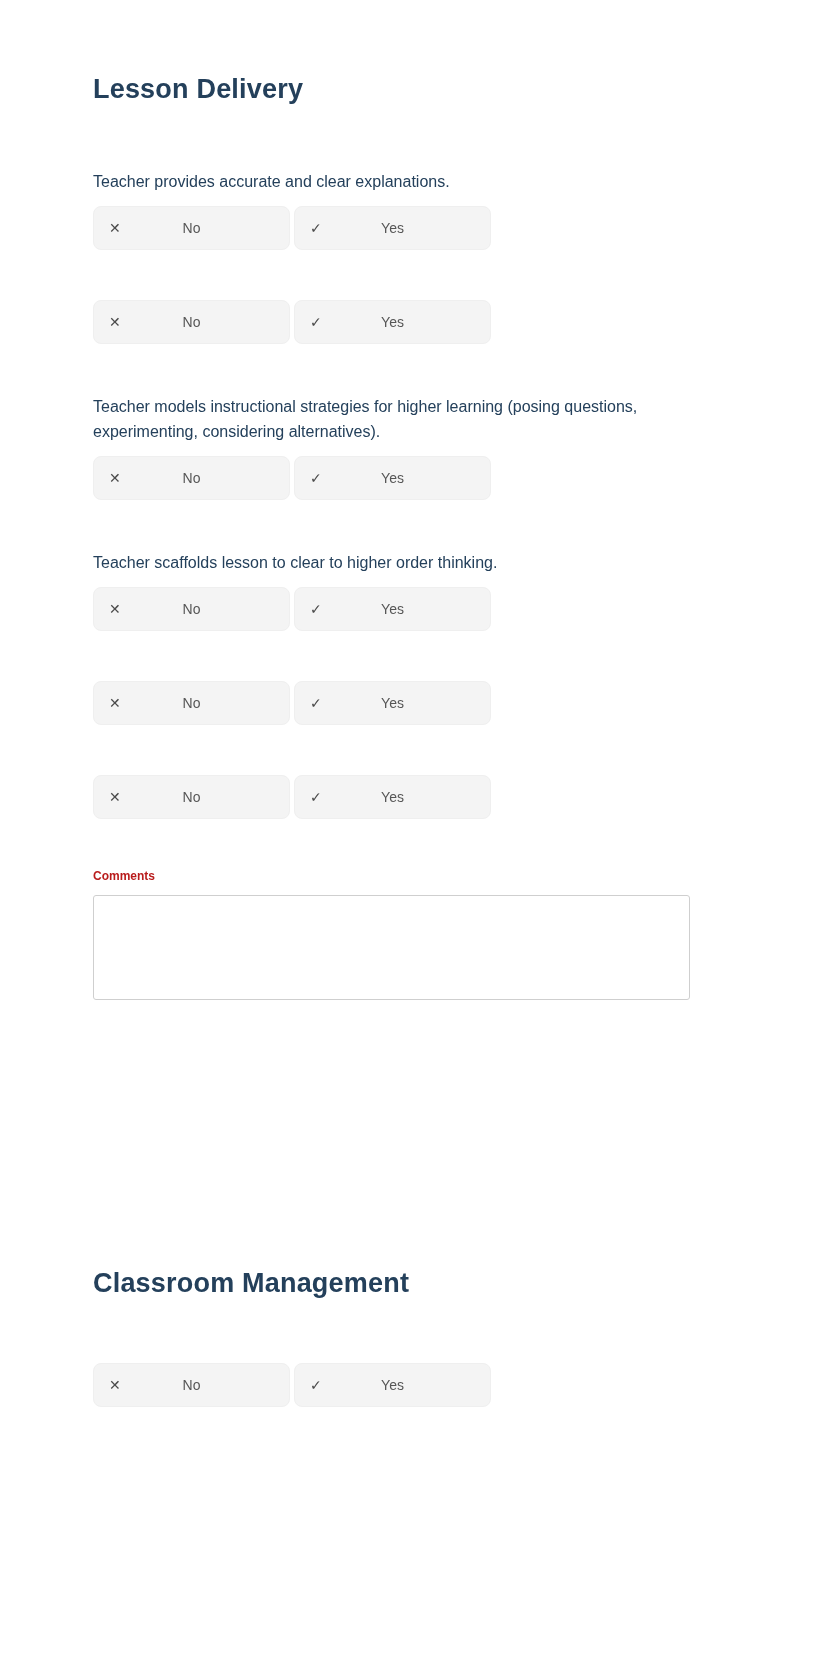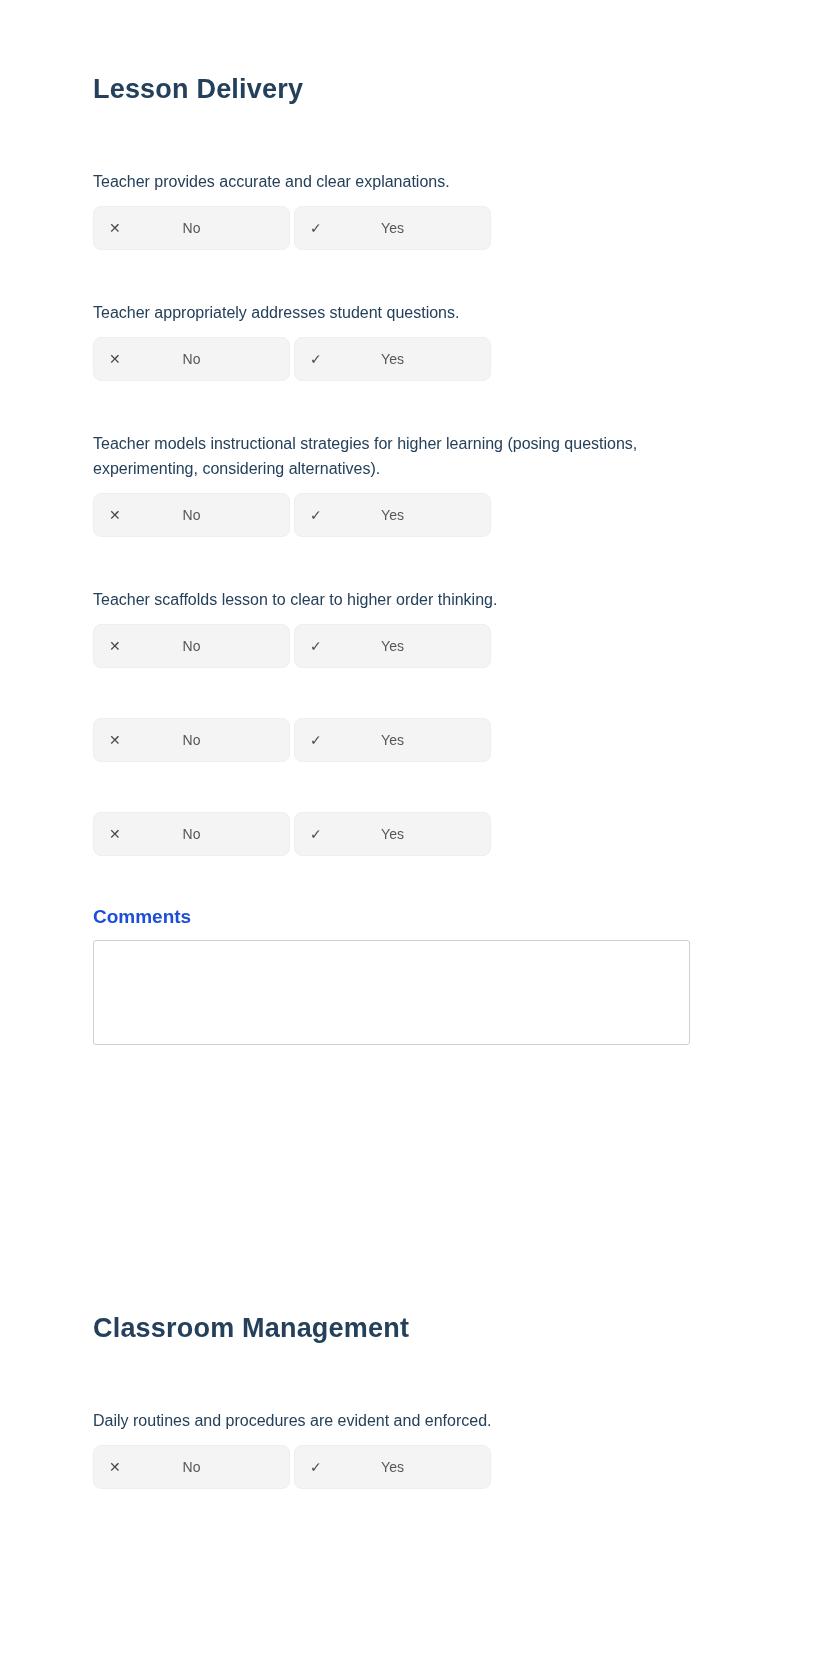--- a/index.html
+++ b/index.html
@@ -65,23 +65,23 @@
     transform: translateY(-50%);
     font-size: 14px;
     line-height: 14px;
     color: #4a4a4a;
     font-family: "DejaVu Sans", sans-serif;
   }
   .comments-block {
     width: 597px;
   }
   .comments-label {
-    font-size: 19px;
+    font-size: 12px;
     font-weight: bold;
-    color: #1d4ed8;
+    color: #b91c1c;
     margin-bottom: 12px;
   }
   .comments-textarea {
     display: block;
     width: 597px;
     height: 105px;
     border: 1px solid #cfcfcf;
     border-radius: 3px;
     background: #ffffff;
     resize: none;
@@ -108,21 +108,20 @@
           <span>No</span>
         </button>
         <button class="choice">
           <span class="choice-icon">✓</span>
           <span>Yes</span>
         </button>
       </div>
     </div>
 
     <div class="question">
-      <div class="q-label">Teacher appropriately addresses student questions.</div>
       <div class="choices">
         <button class="choice">
           <span class="choice-icon">✕</span>
           <span>No</span>
         </button>
         <button class="choice">
           <span class="choice-icon">✓</span>
           <span>Yes</span>
         </button>
       </div>
@@ -185,21 +184,20 @@
     <div class="comments-block">
       <div class="comments-label">Comments</div>
       <textarea class="comments-textarea" style=""></textarea>
     </div>
   </div>
 
   <div class="section section-gap">
     <h1 class="section-title">Classroom Management</h1>
 
     <div class="question">
-      <div class="q-label">Daily routines and procedures are evident and enforced.</div>
       <div class="choices">
         <button class="choice">
           <span class="choice-icon">✕</span>
           <span>No</span>
         </button>
         <button class="choice">
           <span class="choice-icon">✓</span>
           <span>Yes</span>
         </button>
       </div>

